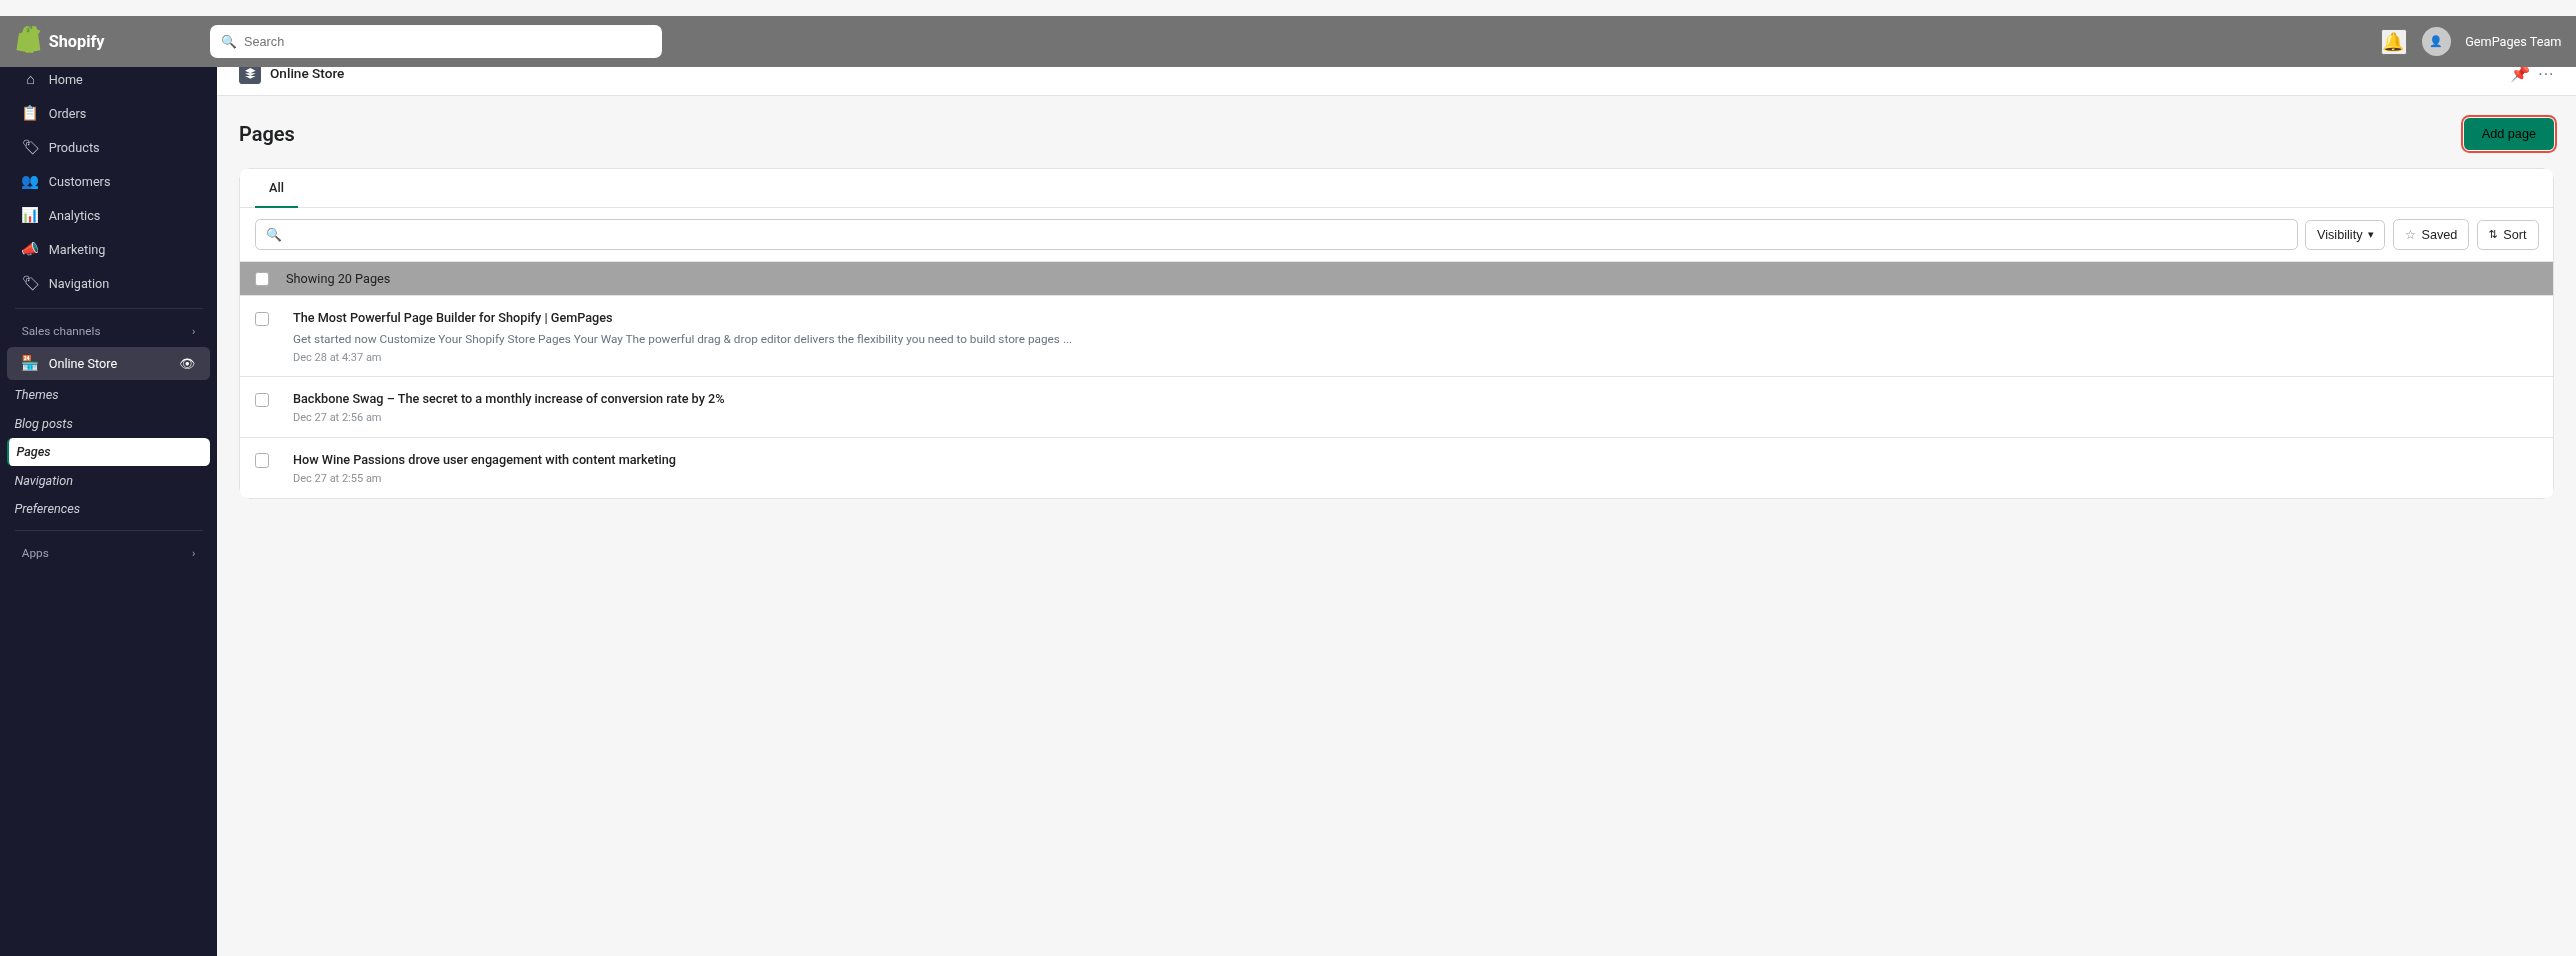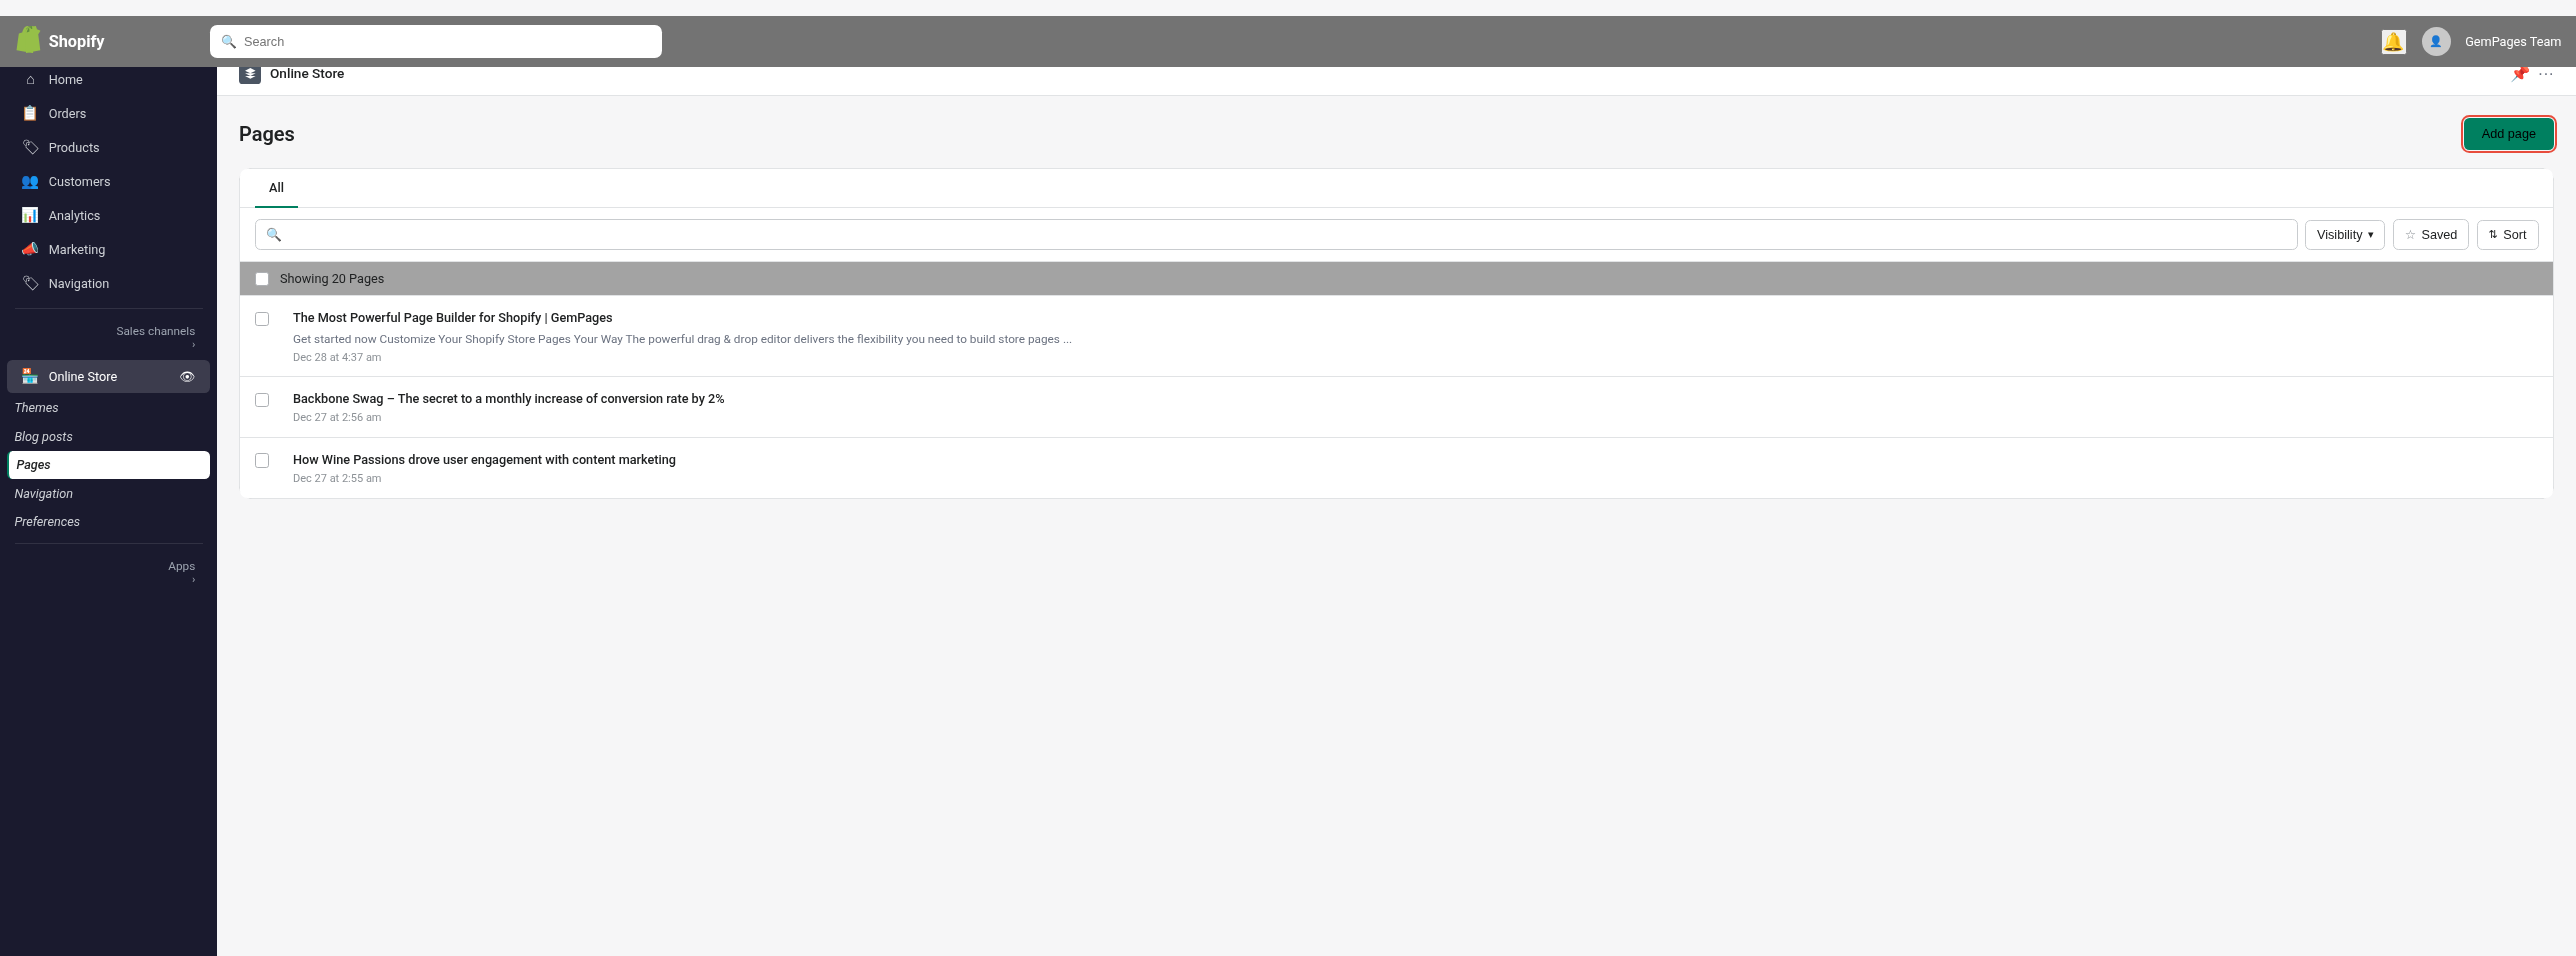--- a/index.html
+++ b/index.html
@@ -33,21 +33,21 @@
       padding: 11px 0; position: fixed; top: 51px; bottom: 0; overflow-y: auto;
     }
     .sidebar-item {
       display: flex; align-items: center; gap: 9px; padding: 8.1px 14.5px;
       color: #cdd0d5; font-size: 12.7px; cursor: pointer; border-radius: 5.4px; margin: 0.9px 7.2px;
     }
     .sidebar-item.active { background: rgba(255,255,255,0.15); color: #fff; }
     .sidebar-icon { font-size: 14.5px; width: 18px; text-align: center; }
     .sidebar-section-header {
       display: flex; align-items: flex-end; justify-content: space-between;
-      padding: 8.1px 14.5px; color: #9ca3af; font-size: 11.8px; margin: 7.2px 7.2px 0; cursor: pointer; flex-direction: column;
+      padding: 8.1px 14.5px; color: #9ca3af; font-size: 11.8px; margin: 7.2px 7.2px 0; cursor: pointer;
     }
     .sidebar-subitem {
       display: flex; align-items: center; padding: 6.3px 14.5px 6.3px 7.2px;
       color: #cdd0d5; font-size: 12.7px; cursor: pointer; border-radius: 5.4px; margin: 0.9px 7.2px; font-style: italic;
     }
     .sidebar-subitem.active {
       background: #fff; color: #202223; font-weight: 500;
       border-left: 2.7px solid #008060;
     }
     .sidebar-divider { height: 0.9px; background: rgba(255,255,255,0.1); margin: 7.2px 14.5px; }
@@ -119,21 +119,21 @@
     .page-info { flex: 1; }
     .page-title-text { font-size: 12.7px; font-weight: 500; color: #202223; margin-bottom: 3.6px; line-height: 1.4; }
     .page-description { font-size: 11.8px; color: #6b7280; line-height: 1.4; margin-bottom: 3.6px; }
     .page-date { font-size: 11px; color: #8c9196; }
 
     .checkbox-custom {
       width: 14.5px; height: 14.5px; border: 1.4px solid #adb0b4; border-radius: 2.7px;
       display: inline-block; flex-shrink: 0; background: #fff; cursor: pointer;
     }
 
-    .showing-count { font-size: 12.7px; color: #202223; padding: 9px 14.5px; border-bottom: 0.9px solid #e1e3e5; display: flex; align-items: center; gap: 11px; }
+    .showing-count { font-size: 12.7px; color: #202223; padding: 9px 14.5px; border-bottom: 0.9px solid #e1e3e5; display: flex; align-items: center; gap: 17px; }
   </style>
 </head>
 <body>
 
 <nav class="top-nav">
   <div class="top-nav-logo">
     <span style="font-size:22px;">
       <svg width="27" height="27" viewBox="0 0 109 124" fill="none" xmlns="http://www.w3.org/2000/svg">
         <path d="M74.7 14.8s-1.4.4-3.7 1.1c-.4-1.3-1-2.8-1.8-4.4-2.6-5-6.5-7.7-11.1-7.7-.3 0-.6 0-1 .1-.1-.2-.3-.3-.4-.5-2-2.1-4.6-3.1-7.7-3-6 .2-12 4.5-16.8 12.2-3.4 5.4-6 12.2-6.7 17.5-6.9 2.1-11.7 3.6-11.8 3.7-3.5 1.1-3.6 1.2-4 4.5C9.3 41 0 111.5 0 111.5l75.6 13.1V14.5c-.3.1-.6.2-.9.3zM57.2 20.2c-4 1.2-8.4 2.6-12.7 3.9.2-5.5 1.8-11 4.2-14.6 1.2-1.8 2.7-3.3 4.6-4.3 1.8 3.5 2.1 7.9 1.9 15z" fill="#96BF48"></path>
         <path d="M58.1 4.8c-.3 0-.6.1-.9.1v.5c4 1.2 7 4.4 8.7 8 .6 1.3 1 2.6 1.4 3.9-2.2.7-4.7 1.5-7.3 2.3l-.1 1c4.3-1.3 8.7-2.7 12.7-3.9.1-7.3-.3-11.7-1.9-15-3.3-1.5-7.2-2-12.6 1.1zM44.5 23.9c-.2-5.5 1.8-11 4.2-14.6 1.2-1.8 2.7-3.3 4.6-4.3-.3 0-.6.1-.9.1v.5c-1.5.5-3 1.4-4.3 2.7-3.4 3.6-5.5 9.3-5.7 15.5l2.1-.4z" fill="#5E8E3E"></path>

